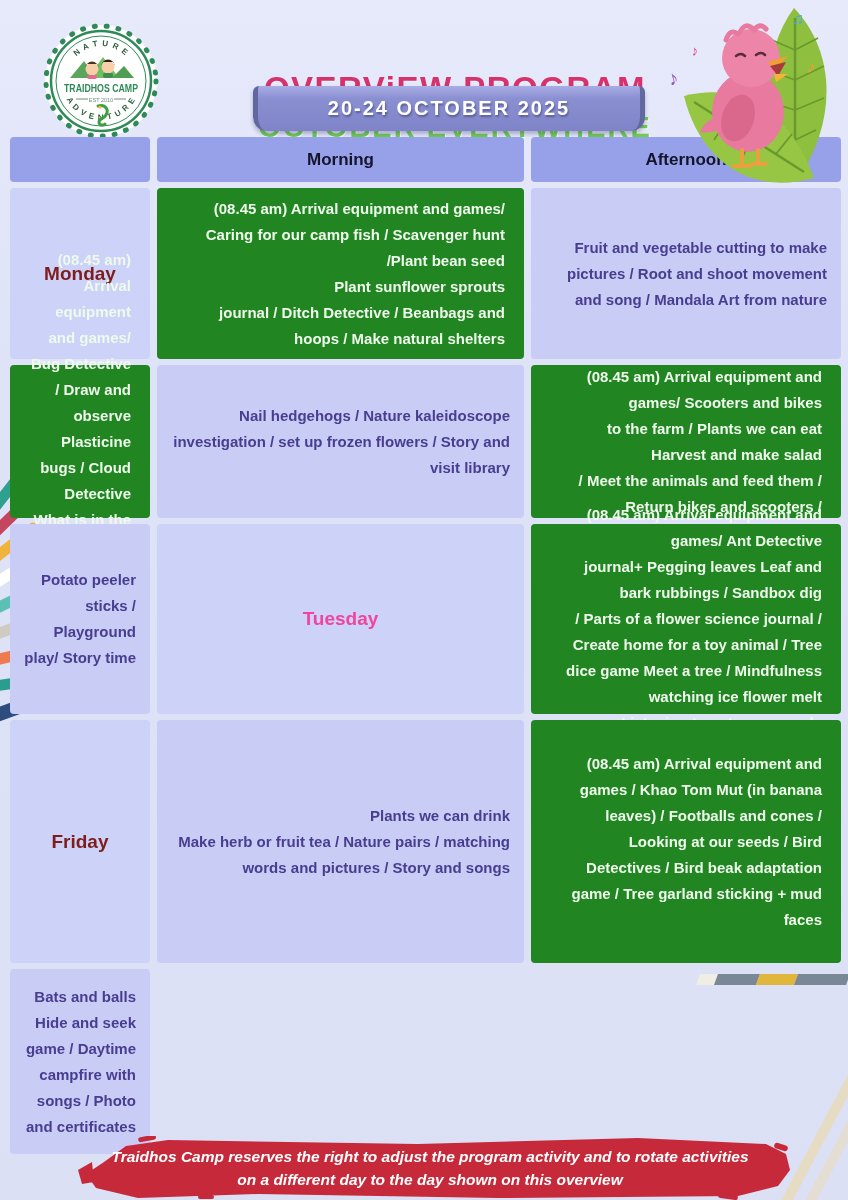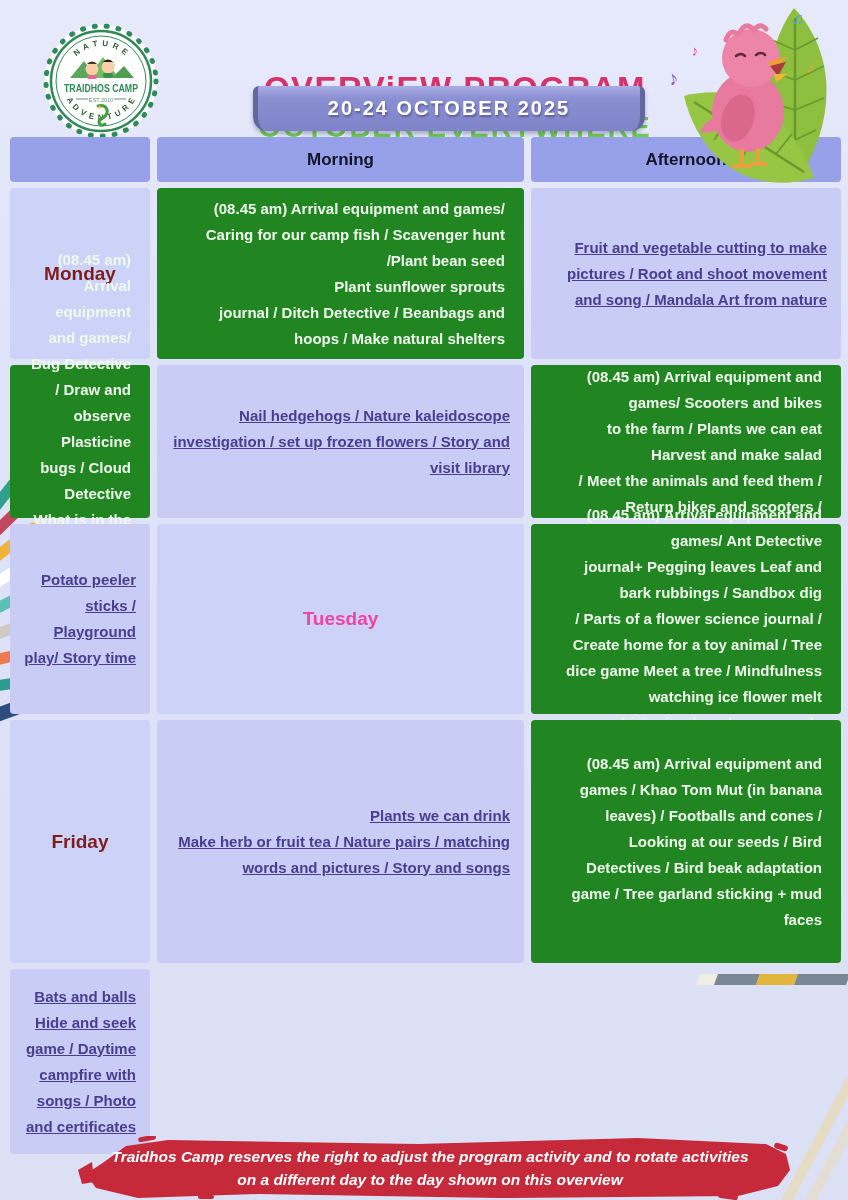--- a/index.html
+++ b/index.html
@@ -29,21 +29,21 @@
             column-gap:7px;row-gap:6px;}
   .cell{border-radius:4px;display:flex;align-items:center;justify-content:center;
         text-align:right;box-sizing:border-box;}
   .head-cell{background:#97a1ea;font-size:17px;font-weight:bold;color:#14142b;}
   .day-cell{background:#ccd2f8;font-size:19px;font-weight:bold;}
   .day-green{color:#7f1d1d;}
   .day-pink{color:#f0459c;}
   .morning-cell{background:#218521;color:#eefaec;font-size:15px;font-weight:bold;
         line-height:26px;padding:8px 19px;white-space:pre-line;}
   .afternoon-cell{background:#c9cdf6;color:#483d91;font-size:15px;font-weight:bold;
-        line-height:26px;padding:8px 14px;white-space:pre-line;text-decoration:underline;}
+        line-height:26px;padding:8px 14px;white-space:pre-line;}
 
   
   .bird-decor{position:absolute;right:0;top:0;width:192px;height:200px;z-index:5;pointer-events:none;}
   .pencils-left{position:absolute;left:-52px;top:498px;width:120px;height:250px;z-index:0;}
   .pencil-bar{position:absolute;width:100px;height:11px;border-radius:6px;}
   .pencil-h{position:absolute;top:974px;right:0;width:150px;height:11px;display:flex;z-index:0;}
   .pencil-h div{height:100%;}
   .stripes-right{position:absolute;right:-18px;top:1020px;width:70px;height:220px;z-index:0;}
   .stripe{position:absolute;width:10px;height:240px;background:#ead9ae;opacity:.7;transform:rotate(28deg);}
 

